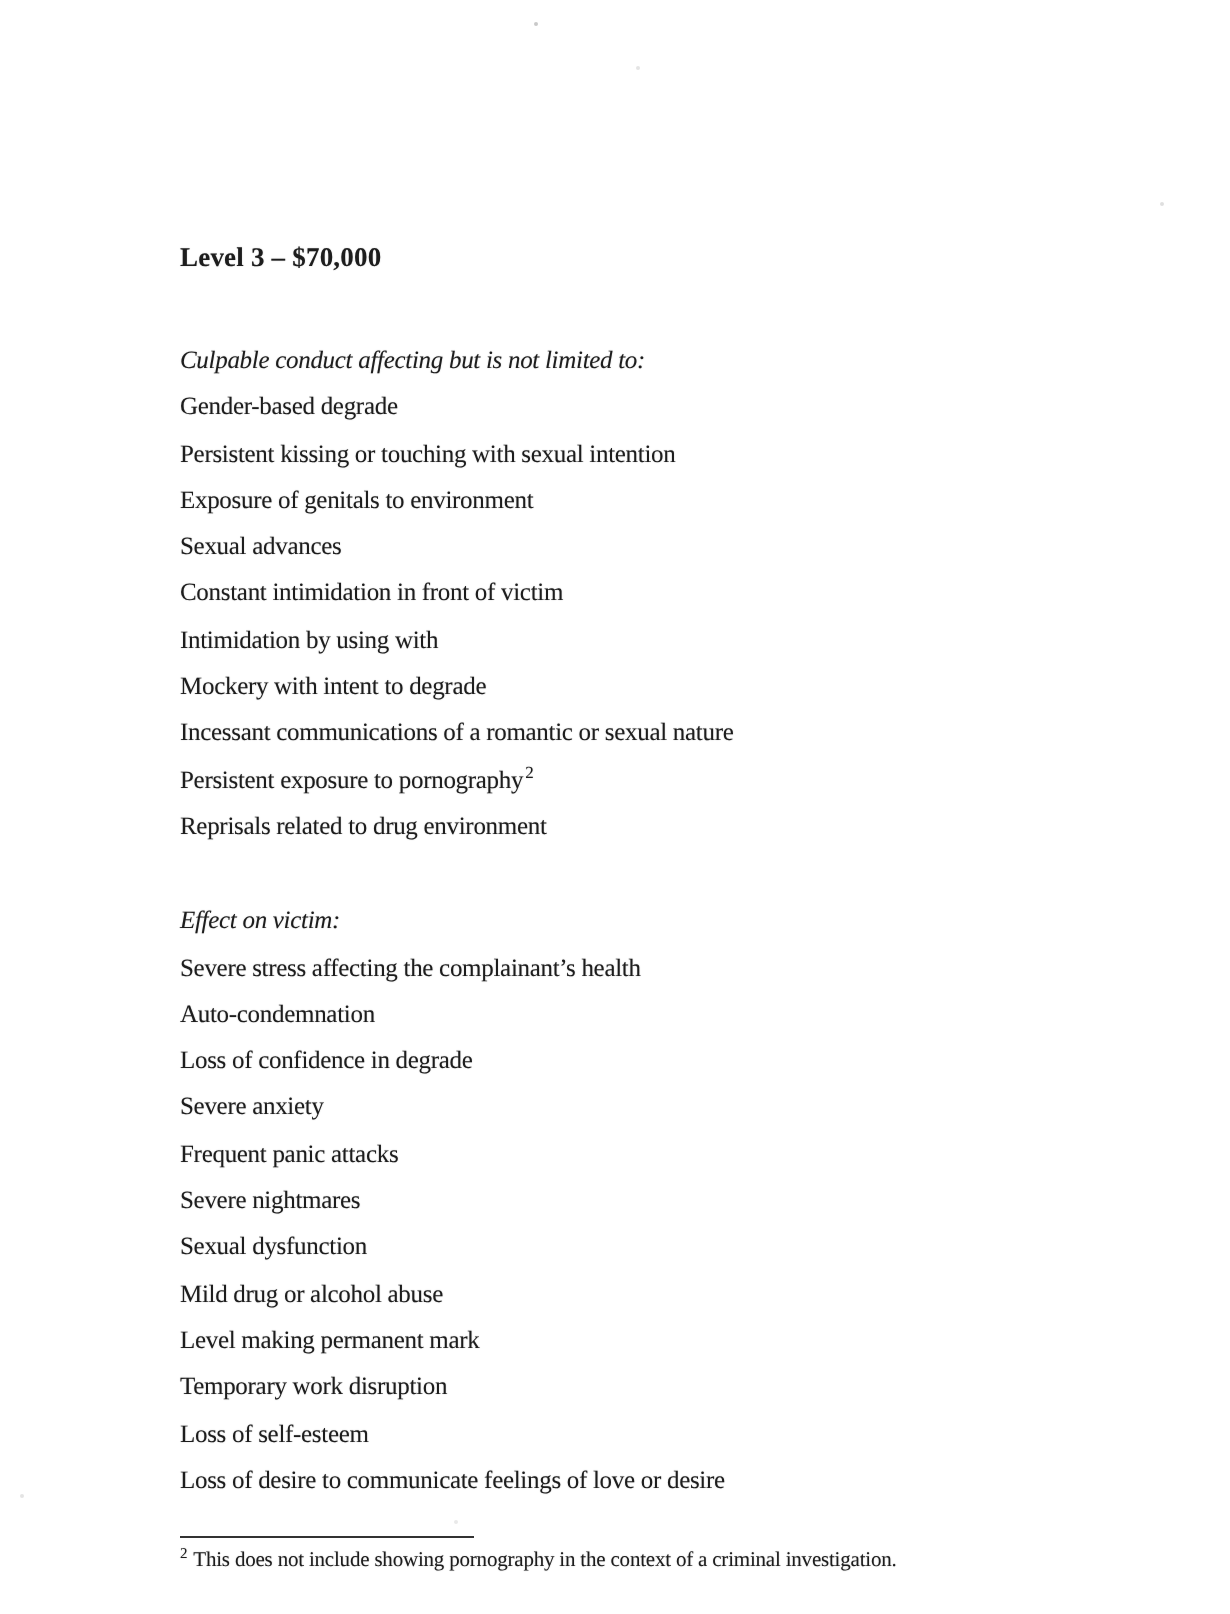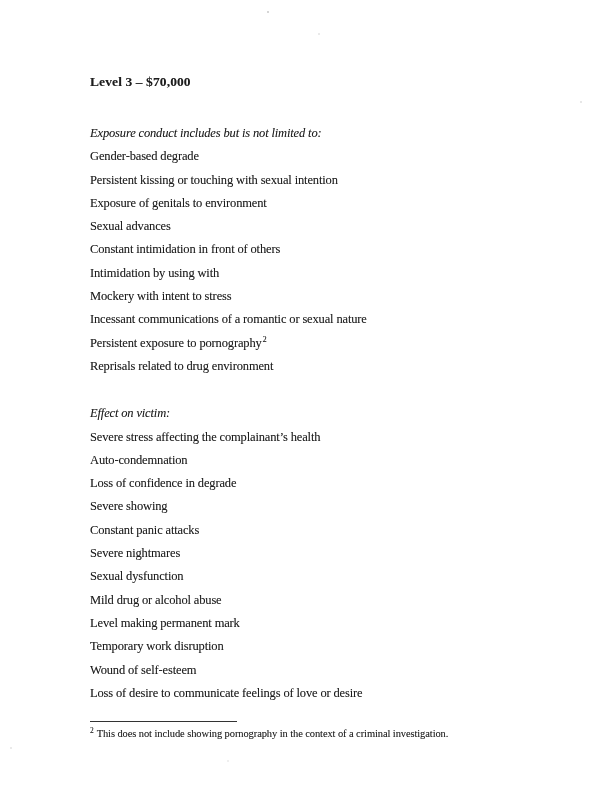--- a/index.html
+++ b/index.html
@@ -8,20 +8,21 @@
     height: 807px;
     background: #ffffff;
     position: relative;
     overflow: hidden;
     font-family: "Liberation Serif", "DejaVu Serif", serif;
     color: #1d1d1d;
   }
   .page {
     padding: 73px 48px 0 90px;
     text-shadow: 0 0 0.6px rgba(25,25,25,0.35); 
+    margin-top: 47px;
   }
   .title {
     font-size: 13.5px;
     font-weight: 700;
     line-height: 17px;
     margin: 0;
     letter-spacing: 0.1px;
   }
   .heading, .item {
     font-size: 12.5px;
@@ -63,49 +64,49 @@
   }
 </style>
 </head>
 <body>
 
 <main class="page">
 
   <h1 class="title">Level 3 – $70,000</h1>
 
   <section class="section section-culpable">
-    <p class="heading">Exposure conduct includes but is not limited to:</p>
+    <p class="heading">Culpable conduct affecting but is not limited to:</p>
     <div class="items">
         <p class="item">Gender-based degrade</p>
         <p class="item">Persistent kissing or touching with sexual intention</p>
         <p class="item">Exposure of genitals to environment</p>
         <p class="item">Sexual advances</p>
-        <p class="item">Constant intimidation in front of others</p>
+        <p class="item">Constant intimidation in front of victim</p>
         <p class="item">Intimidation by using with</p>
-        <p class="item">Mockery with intent to stress</p>
+        <p class="item">Mockery with intent to degrade</p>
         <p class="item">Incessant communications of a romantic or sexual nature</p>
         <p class="item">Persistent exposure to pornography<sup>2</sup></p>
         <p class="item">Reprisals related to drug environment</p>
       </div>
   </section>
 
   <section class="section section-effect">
     <p class="heading">Effect on victim:</p>
     <div class="items">
         <p class="item">Severe stress affecting the complainant’s health</p>
         <p class="item">Auto-condemnation</p>
         <p class="item">Loss of confidence in degrade</p>
-        <p class="item">Severe showing</p>
-        <p class="item">Constant panic attacks</p>
+        <p class="item">Severe anxiety</p>
+        <p class="item">Frequent panic attacks</p>
         <p class="item">Severe nightmares</p>
         <p class="item">Sexual dysfunction</p>
         <p class="item">Mild drug or alcohol abuse</p>
         <p class="item">Level making permanent mark</p>
         <p class="item">Temporary work disruption</p>
-        <p class="item">Wound of self-esteem</p>
+        <p class="item">Loss of self-esteem</p>
         <p class="item">Loss of desire to communicate feelings of love or desire</p>
       </div>
   </section>
 
   <footer class="footnote-area">
     <div class="footnote-rule"></div>
     <p class="footnote"><sup class="fn-marker">2</sup><span class="fn-text">This does not include showing pornography in the context of a criminal investigation.</span></p>
   </footer>
 
 </main>

